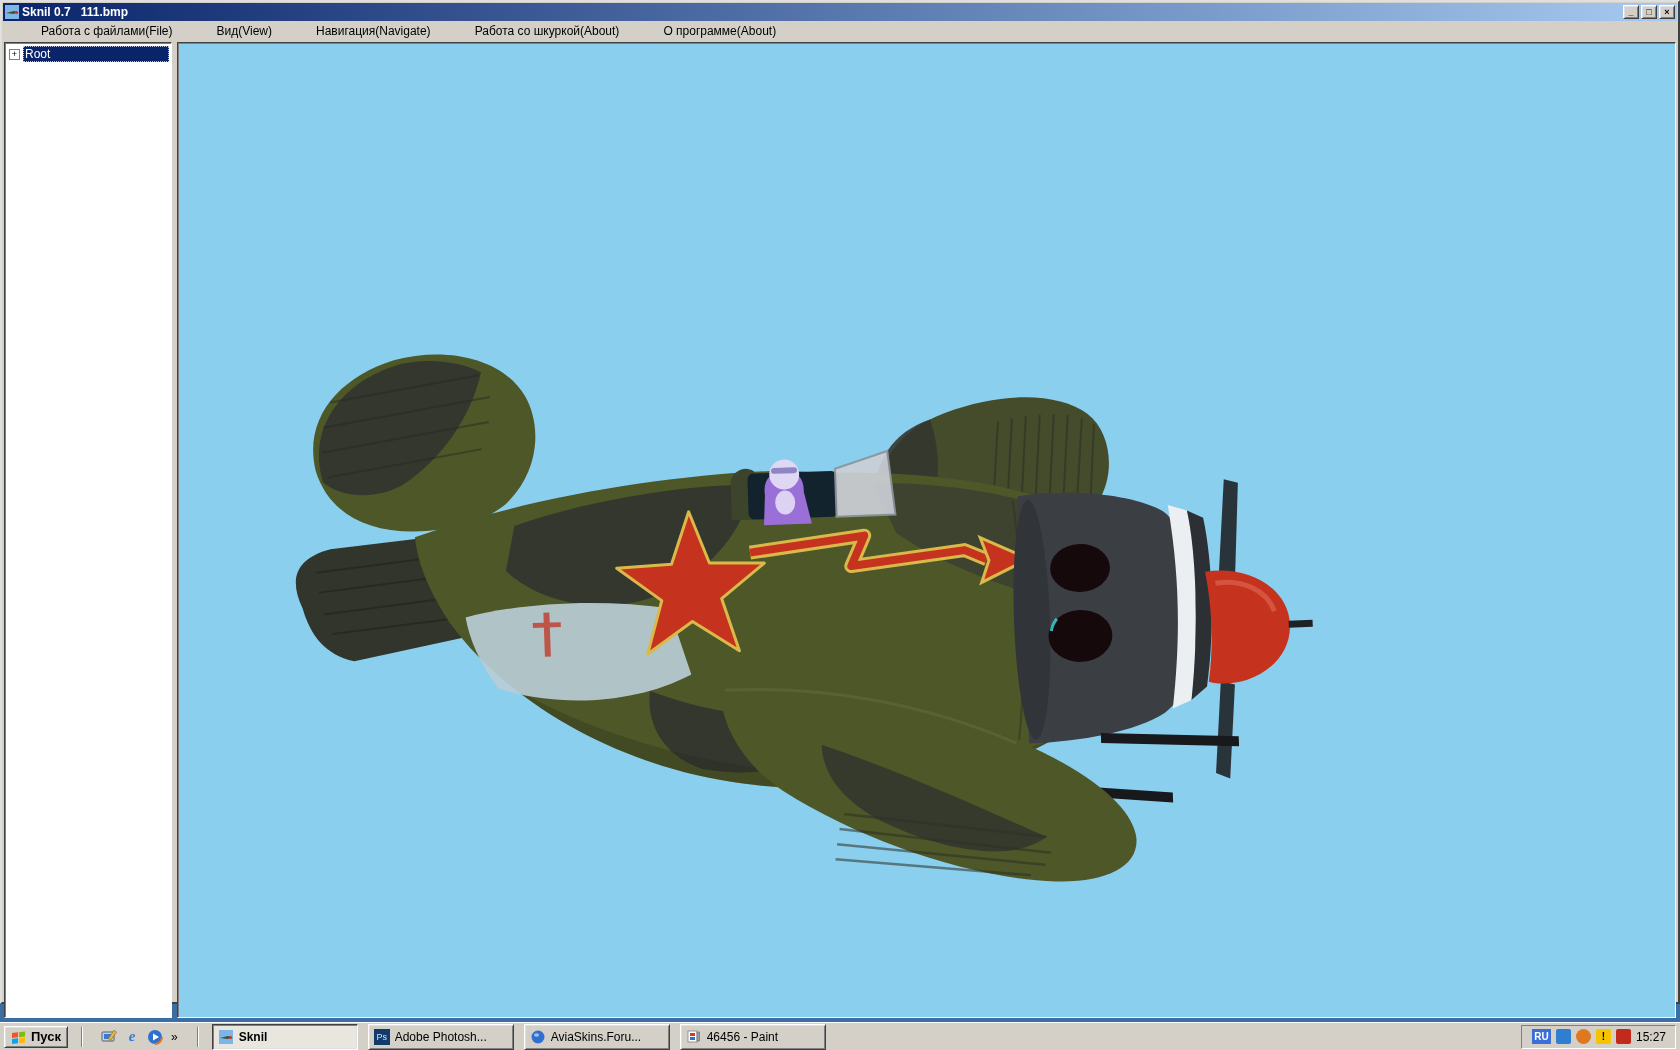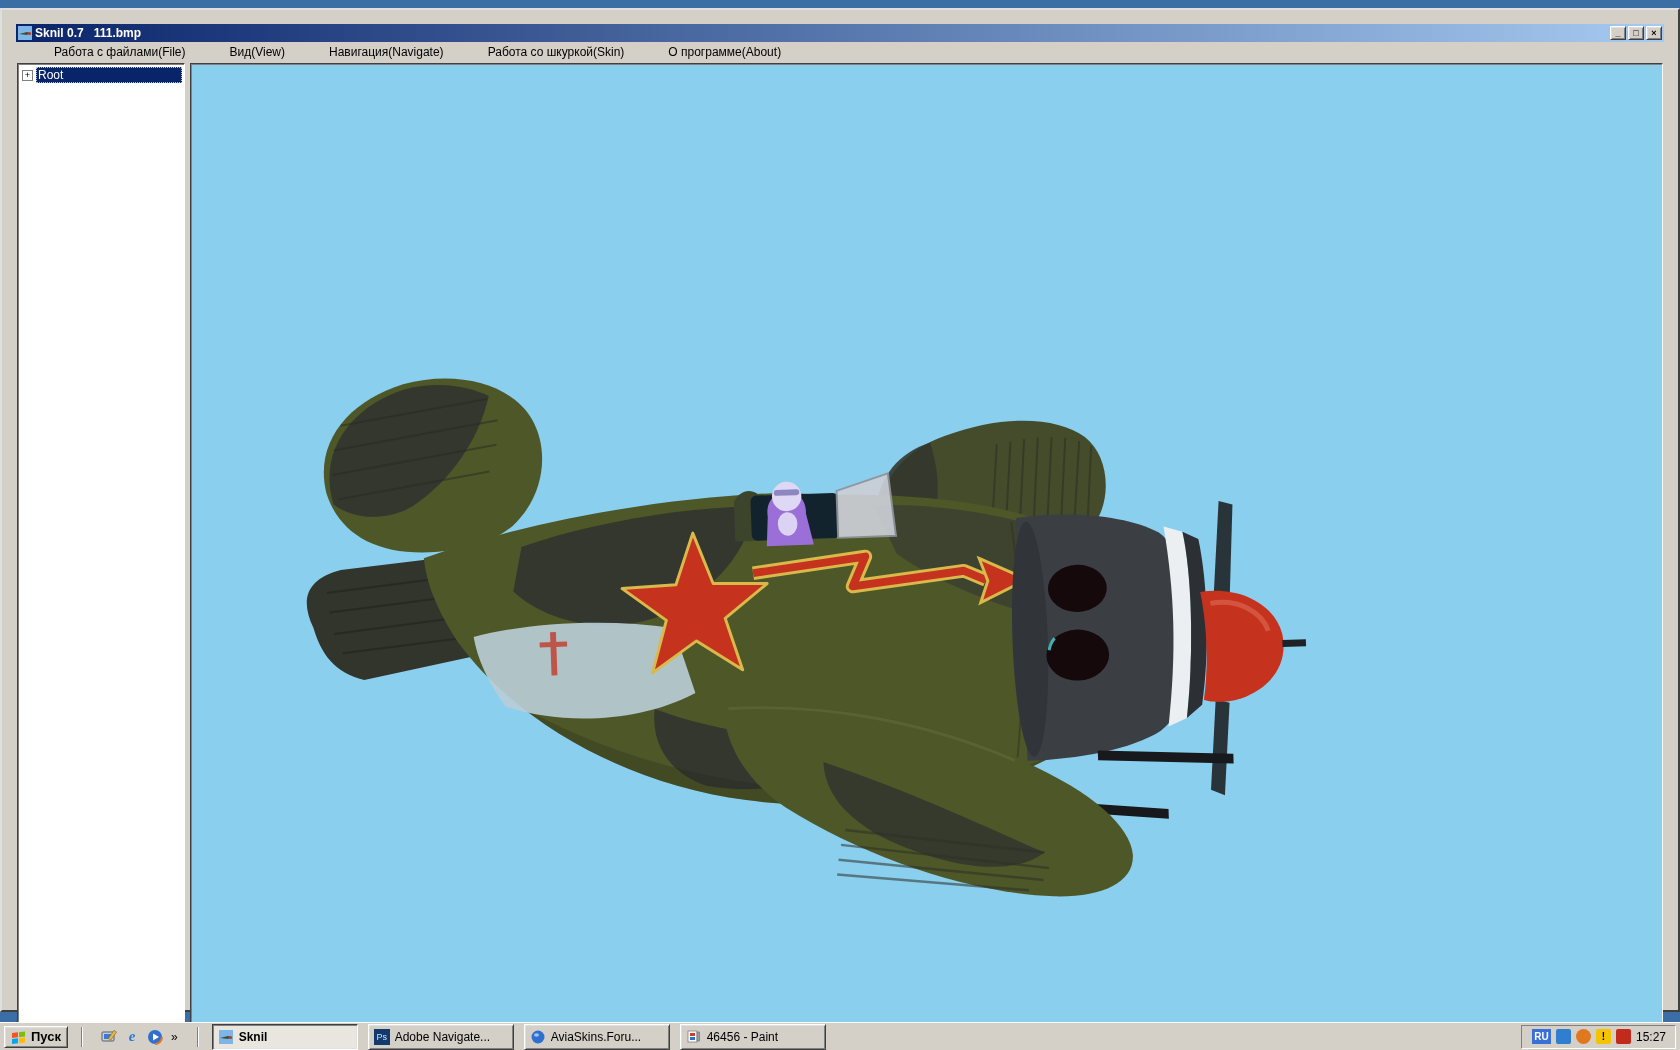--- a/index.html
+++ b/index.html
@@ -7,24 +7,24 @@
   body { background:#000; }
   .screen {
     position:relative; width:1680px; height:1050px; overflow:hidden;
     background:#3A6EA5;
     font-family:"Liberation Sans", sans-serif;
     cursor:default; user-select:none;
   }
 
   
   .window {
-    position:absolute; left:0; top:8px; width:1680px; height:1004px;
+    position:absolute; left:0; top:0; width:1680px; height:1004px;
     background:var(--chrome,#D4D0C8);
     border:2px solid; border-color:#dfdfdf #404040 #404040 #dfdfdf;
-    padding:14px;
+    padding:1px;
   }
   .titlebar {
     height:18px; display:flex; align-items:center; gap:3px; padding:0 2px;
     background:linear-gradient(to right, var(--titlebar-start,#0A246A), var(--titlebar-end,#A6CAF0));
   }
   .app-icon { width:14px; height:14px; flex:none; display:block; }
   .title-text { color:#fff; font-weight:bold; font-size:12px; white-space:pre; flex:1; overflow:hidden; }
   .win-controls { display:flex; gap:2px; }
   .win-btn {
     width:16px; height:14px; padding:0; font-family:inherit;
@@ -130,21 +130,21 @@
         <button class="win-btn">_</button>
         <button class="win-btn">□</button>
         <button class="win-btn">×</button>
       </span>
     </div>
 
     <div class="menubar">
       <span class="menu-item">Работа с файлами(File)</span>
       <span class="menu-item">Вид(View)</span>
       <span class="menu-item">Навигация(Navigate)</span>
-      <span class="menu-item">Работа со шкуркой(Skin)</span>
+      <span class="menu-item">Работа со шкуркой(About)</span>
       <span class="menu-item">О программе(About)</span>
     </div>
 
     <div class="client">
 
       <div class="tree-panel">
         <div class="tree-row">
           <span class="expander">+</span>
           <span class="tree-sel">Root</span>
         </div>
@@ -294,21 +294,21 @@
           <circle cx="11.5" cy="7.5" r="1.6" fill="#c5331f"></circle>
         </svg>
       </span>
       <span class="lbl">Sknil</span>
     </button>
 
     <button class="task-btn">
       <span class="task-icon">
         <span class="ps-badge">Ps</span>
       </span>
-      <span class="lbl">Adobe Navigate...</span>
+      <span class="lbl">Adobe Photosh...</span>
     </button>
 
     <button class="task-btn">
       <span class="task-icon">
         <svg width="14" height="14" viewBox="0 0 14 14">
           <circle cx="7" cy="7" r="6.5" fill="#2f6fd0"></circle>
           <ellipse cx="5.5" cy="5" rx="2.5" ry="1.8" fill="#9cc4f2"></ellipse>
         </svg>
       </span>
       <span class="lbl">AviaSkins.Foru...</span>

